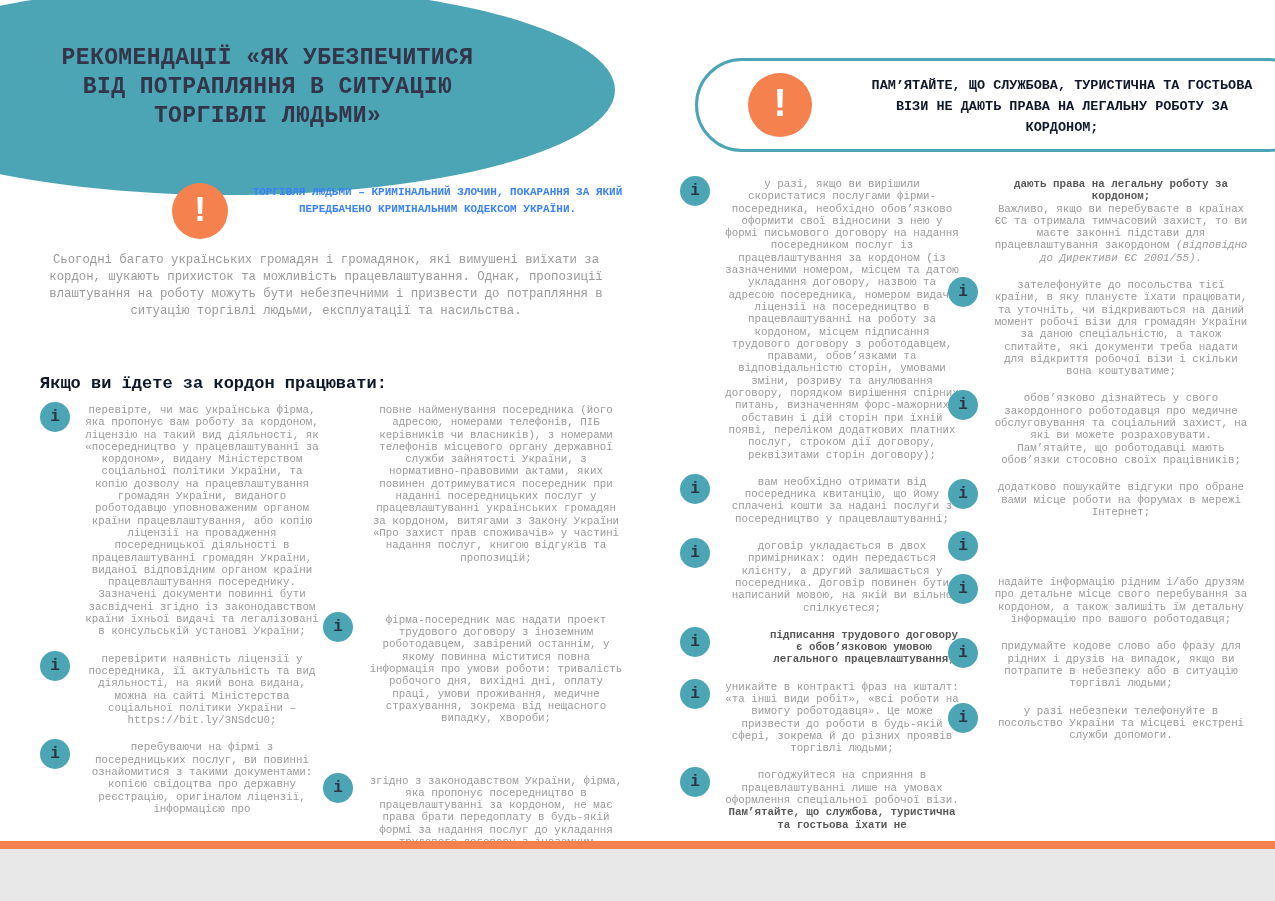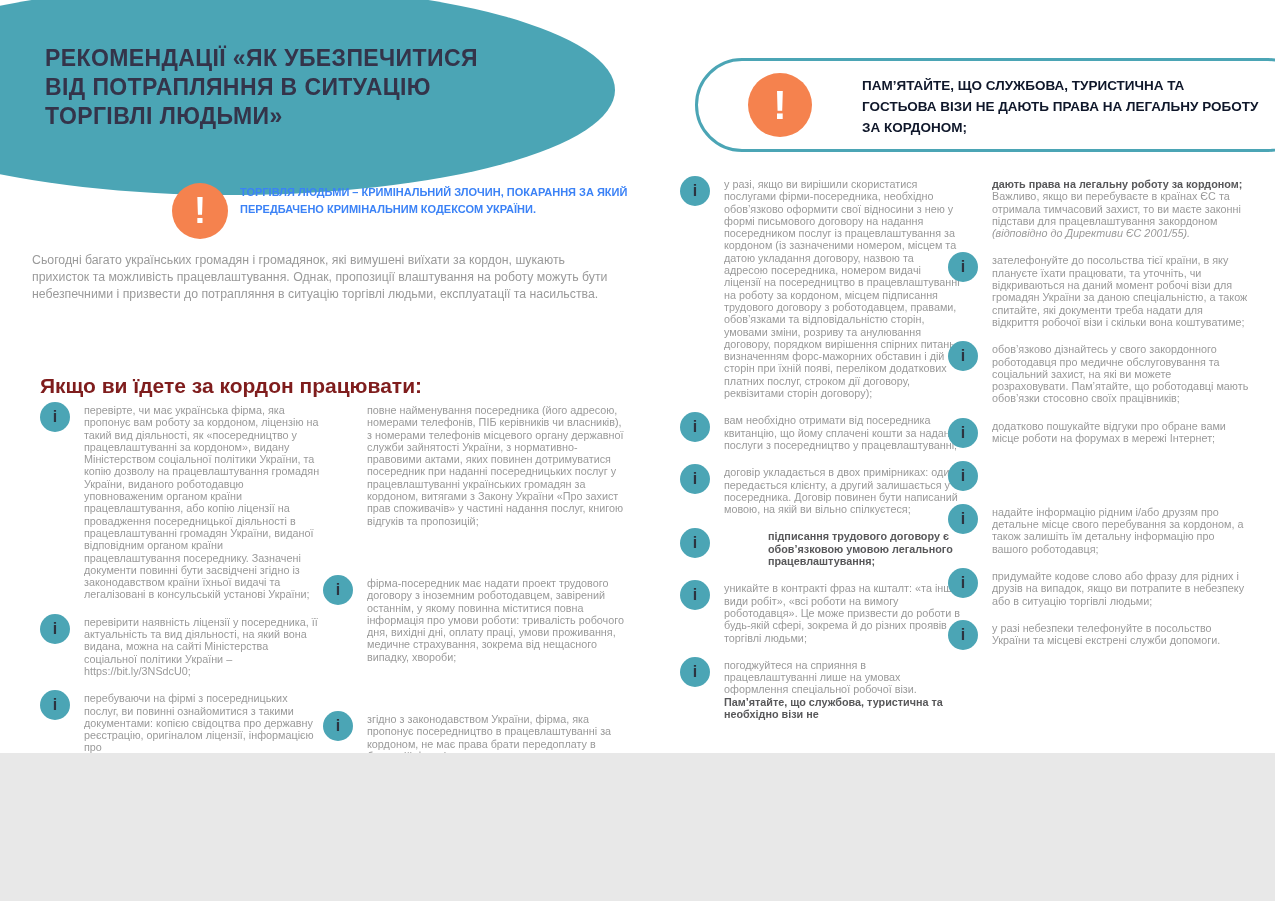--- a/index.html
+++ b/index.html
@@ -1,20 +1,21 @@
 <!DOCTYPE html>
 <html><head>
 <meta charset="utf-8">
 <style>
   * { margin:0; padding:0; box-sizing:border-box; }
   html,body { background:#e8e8e8; }
   #page {
-    position:relative; width:1275px; height:753px;
+    position:relative; width:1275px; height:849px;
     background:#ffffff; overflow:hidden;
-    font-family:Liberation Sans, sans-serif;
+    font-family:Liberation Mono, monospace;
+    text-align:center;
   }
   .blob {
     position:absolute; left:-155px; top:-15px; width:770px; height:210px;
     background:#4BA5B5; border-radius:50%;
   }
   .page-title {
     position:absolute; left:45px; top:44px; width:445px;
     font-size:23px; font-weight:bold; letter-spacing:0.4px;
     line-height:1.27; color:#34344a; text-transform:uppercase;
   }
@@ -36,21 +37,21 @@
   .pill-text {
     position:absolute; left:862px; top:76px; width:400px;
     color:#0f172a; font-weight:bold; font-size:13.5px; line-height:1.55;
     text-transform:uppercase;
   }
   .intro { position:absolute; left:32px; top:252px; width:588px; }
   .intro p { font-size:12.3px; line-height:1.37; color:#9a9a9a; }
   .intro p + p { margin-top:10px; }
   .section-heading {
     position:absolute; left:40px; top:374px;
-    font-size:21px; font-weight:bold; color:#7f1d1d;
+    font-size:17px; font-weight:bold; color:#0f172a;
   }
   .col { position:absolute; display:flex; flex-direction:column; gap:13px; }
   .col-l1 { left:40px;  top:402px; width:280px; }
   .col-l2 { left:323px; top:402px; width:302px;gap:48px; }
   .col-r1 { left:680px; top:176px; width:280px; }
   .col-r2 { left:948px; top:176px; width:302px; }
   .item { display:flex; gap:14px; }
   .item.no-icon { padding-left:44px; }
   .info-badge {
     flex:0 0 30px; width:30px; height:30px; border-radius:50%;
@@ -138,21 +139,21 @@
     <div class="item all-bold">
       <span class="info-badge">i</span>
       <span class="txt">підписання трудового договору є обов’язковою умовою легального працевлаштування;</span>
     </div>
     <div class="item">
       <span class="info-badge">i</span>
       <span class="txt">уникайте в контракті фраз на кшталт: «та інші види робіт», «всі роботи на вимогу роботодавця». Це може призвести до роботи в будь-якій сфері, зокрема й до різних проявів торгівлі людьми;</span>
     </div>
     <div class="item">
       <span class="info-badge">i</span>
-      <span class="txt"><span>погоджуйтеся на сприяння в працевлаштуванні лише на умовах оформлення спеціальної робочої візи. </span><span class="seg-b">Пам’ятайте, що службова, туристична та необхідно візи не</span></span>
+      <span class="txt"><span>погоджуйтеся на сприяння в працевлаштуванні лише на умовах оформлення спеціальної робочої візи. </span><span class="seg-b">Пам’ятайте, що службова, туристична та гостьова їхати не</span></span>
     </div>
   </div>
 
   <div class="col col-r2">
     <div class="item no-icon">
       <span class="txt"><span class="seg-lead">дають права на легальну роботу за кордоном;</span><span>Важливо, якщо ви перебуваєте в країнах ЄС та отримала тимчасовий захист, то ви маєте законні підстави для працевлаштування закордоном </span><span class="seg-it">(відповідно до Директиви ЄС 2001/55).</span></span>
     </div>
     <div class="item">
       <span class="info-badge">i</span>
       <span class="txt">зателефонуйте до посольства тієї країни, в яку плануєте їхати працювати, та уточніть, чи відкриваються на даний момент робочі візи для громадян України за даною спеціальністю, а також спитайте, які документи треба надати для відкриття робочої візи і скільки вона коштуватиме;</span>

